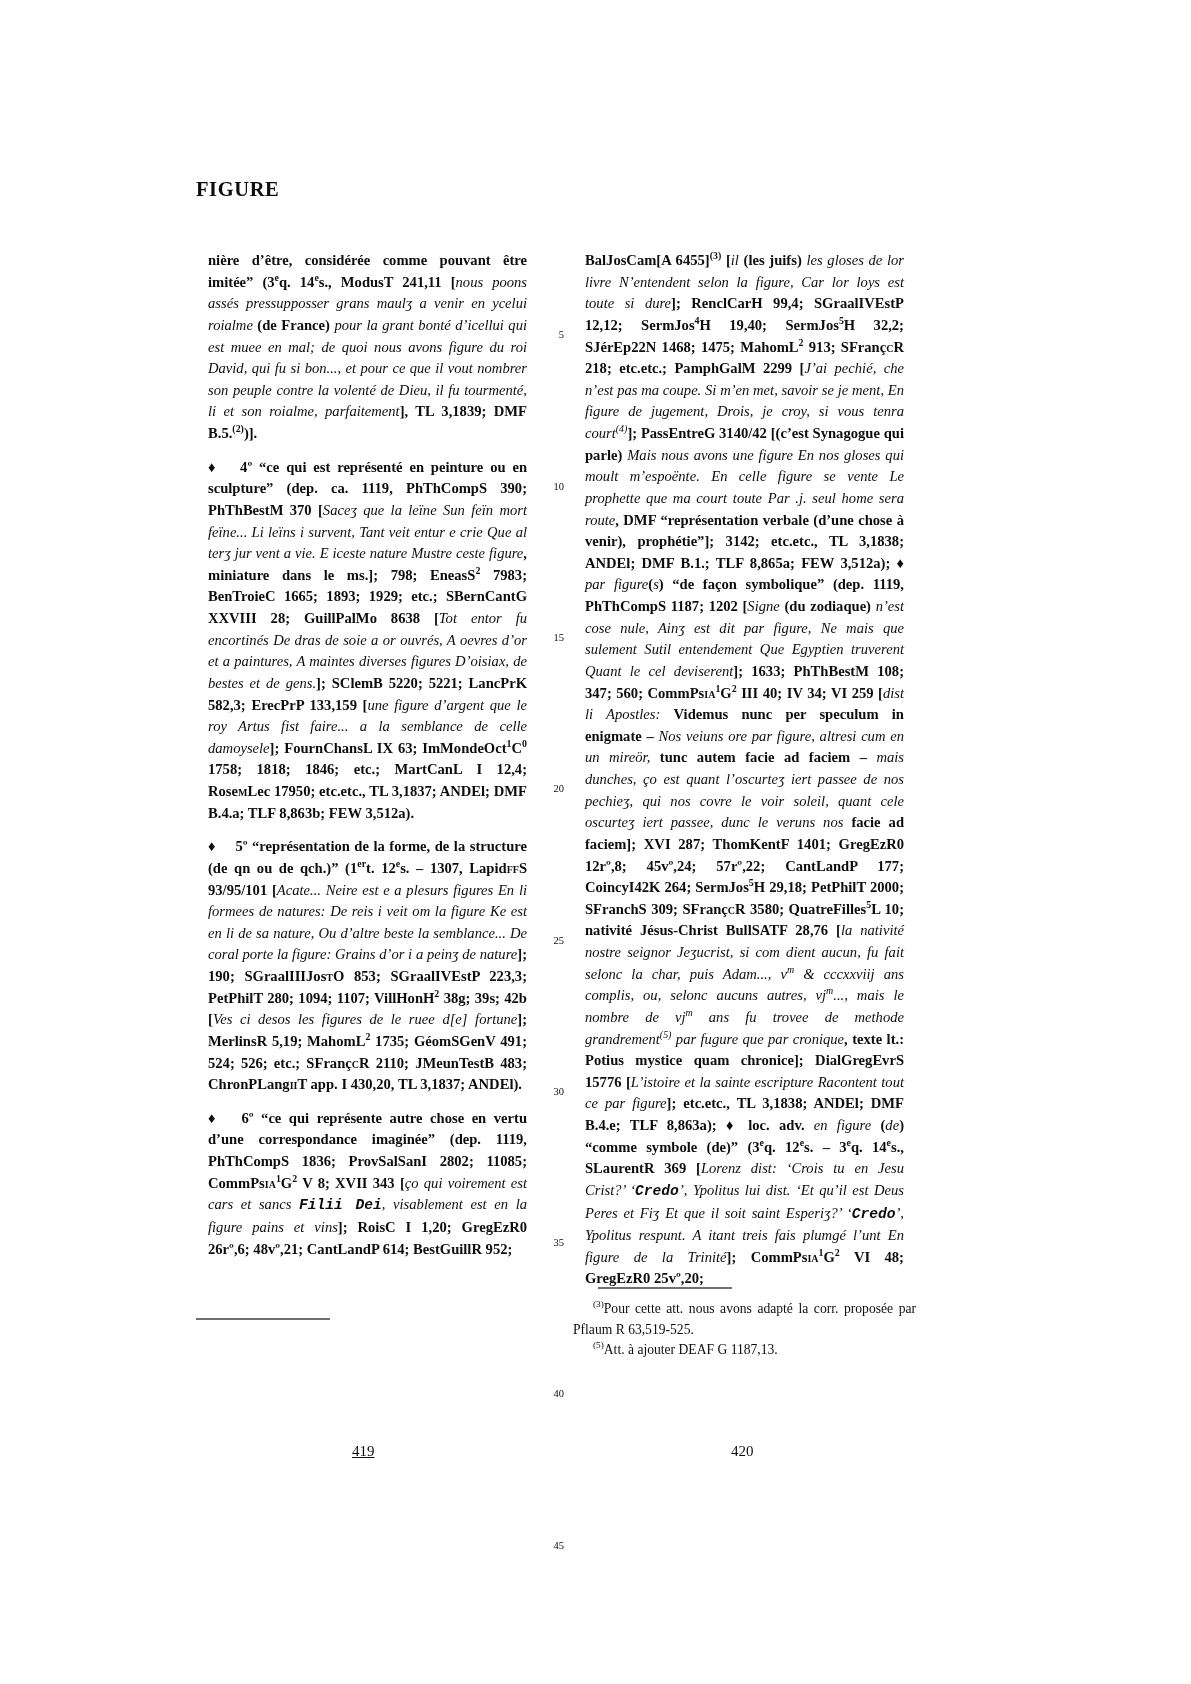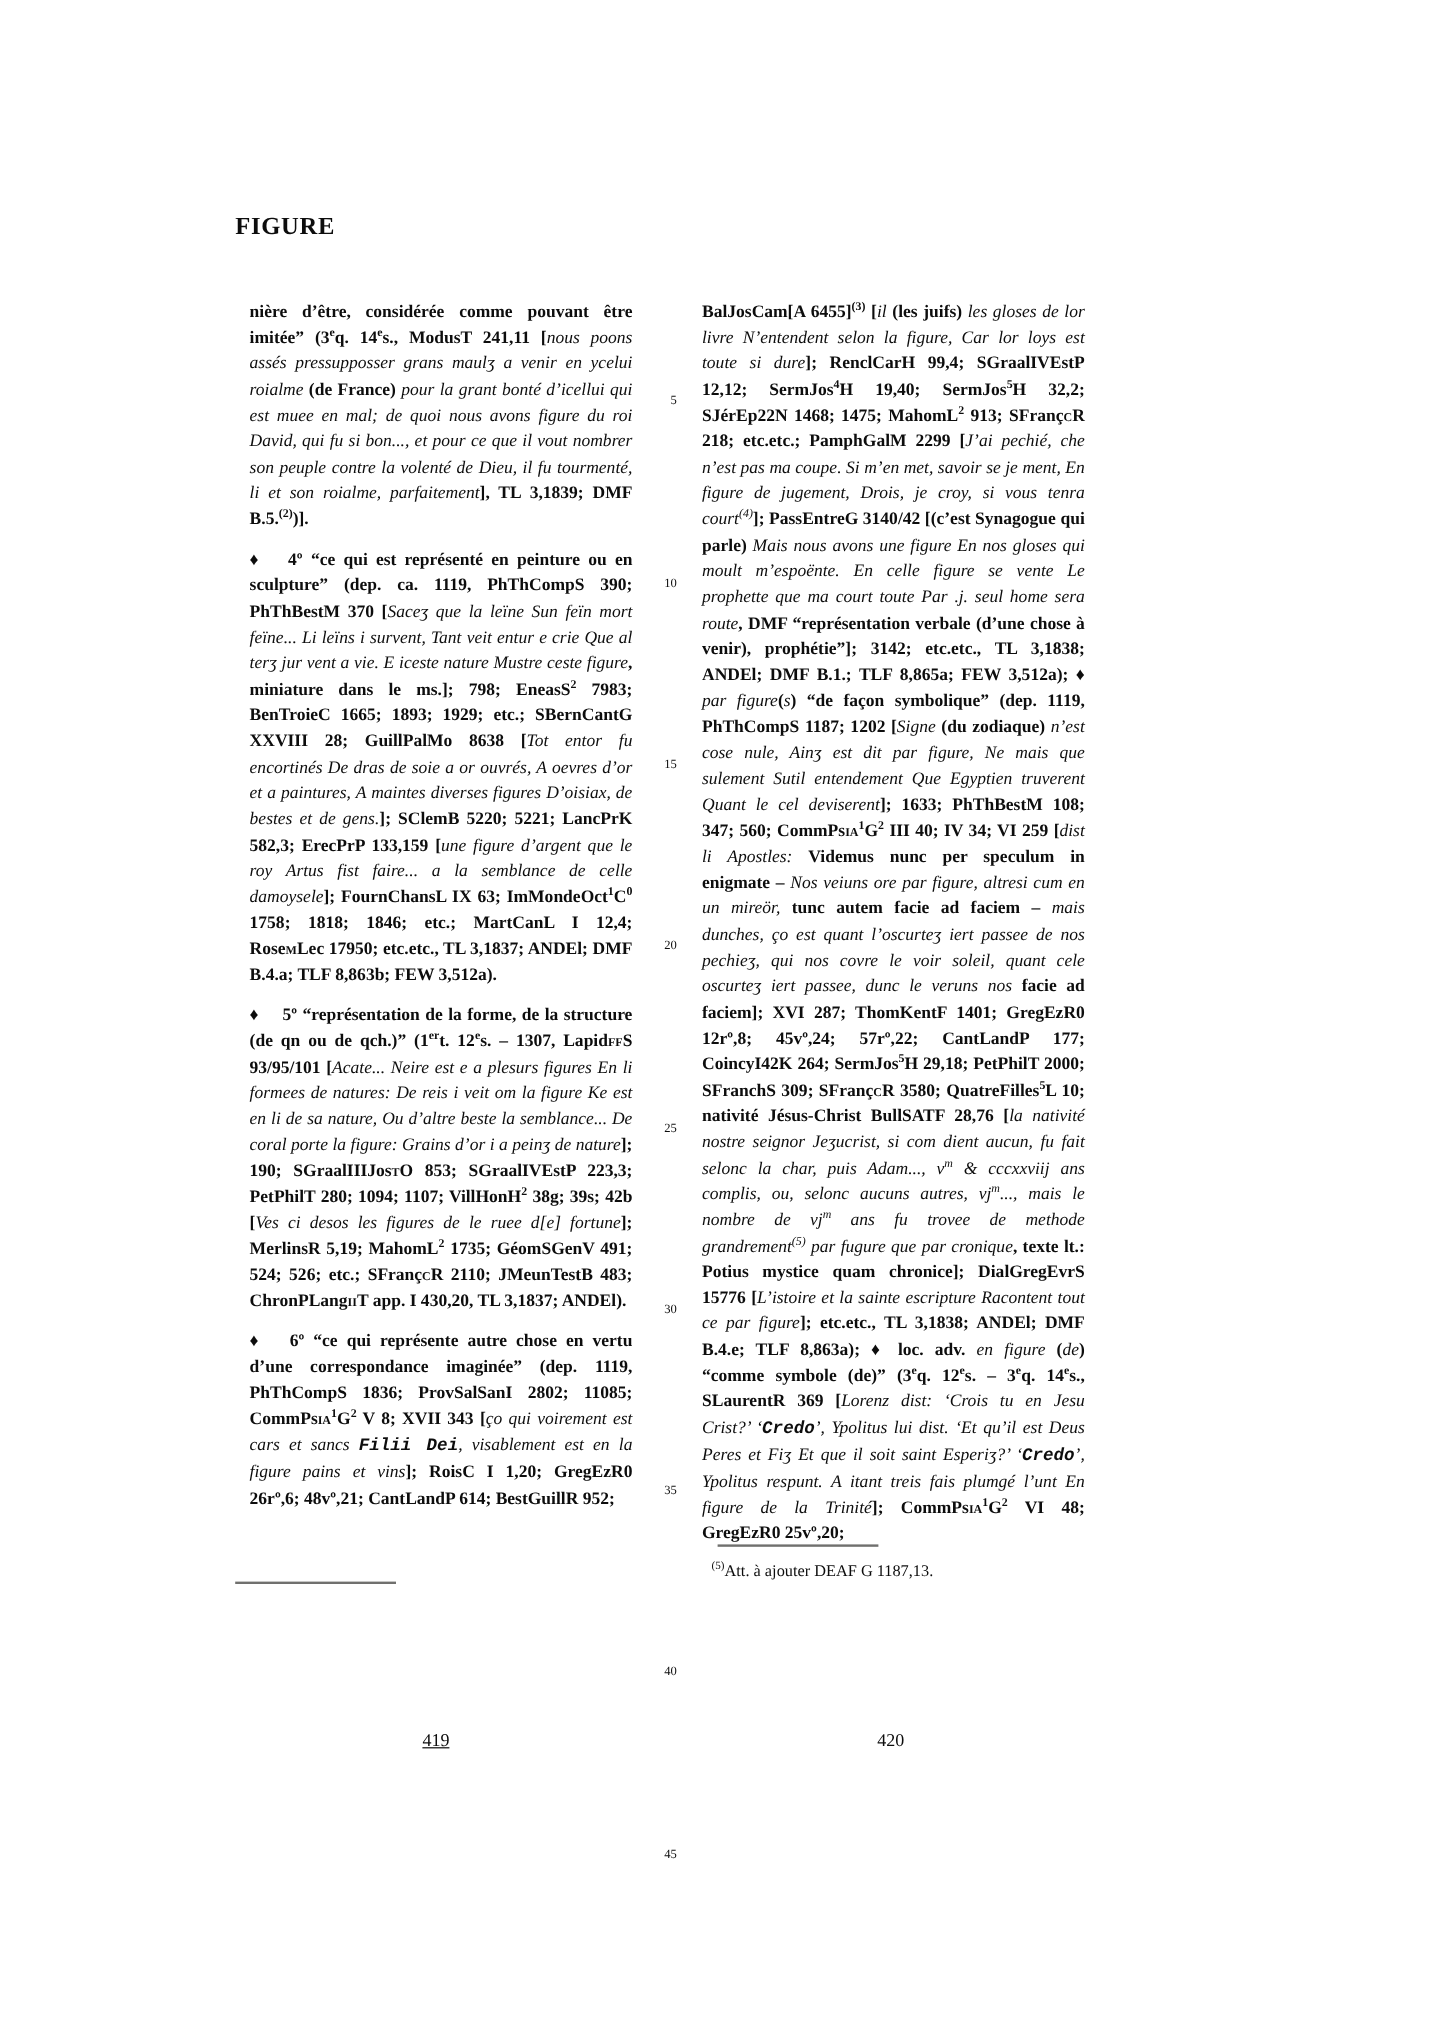--- a/index.html
+++ b/index.html
@@ -194,19 +194,20 @@
     </div>
 
   <div class="col col-right" id="col-right">
       <p><span class="b">BalJosCam[A 6455]</span><sup class="b">(3)</sup><span class="b"> [</span><span class="i">il </span><span class="b">(les juifs) </span><span class="i">les gloses de lor livre N’entendent selon la figure, Car lor loys est toute si dure</span><span class="b">]; RenclCarH 99,4; SGraalIVEstP 12,12; SermJos</span><sup class="b">4</sup><span class="b">H 19,40; SermJos</span><sup class="b">5</sup><span class="b">H 32,2; SJérEp22N 1468; 1475; MahomL</span><sup class="b">2</sup><span class="b"> 913; SFranç</span><span class="b sc">c</span><span class="b">R 218; etc.etc.; PamphGalM 2299 [</span><span class="i">J’ai pechié, che n’est pas ma coupe. Si m’en met, savoir se je ment, En figure de jugement, Drois, je croy, si vous tenra court</span><sup class="i">(4)</sup><span class="b">]; PassEntreG 3140/42 [(c’est Synagogue qui parle) </span><span class="i">Mais nous avons une figure En nos gloses qui moult m’espoënte. En celle figure se vente Le prophette que ma court toute Par .j. seul home sera route</span><span class="b">, DMF “représentation verbale (d’une chose à venir), prophétie”]; 3142; etc.etc., TL 3,1838; ANDEl; DMF B.1.; TLF 8,865a; FEW 3,512a); ♦ </span><span class="i">par figure</span><span class="b">(</span><span class="i">s</span><span class="b">) “de façon symbolique” (dep. 1119, PhThCompS 1187; 1202 [</span><span class="i">Signe </span><span class="b">(du zodiaque) </span><span class="i">n’est cose nule, Ainʒ est dit par figure, Ne mais que sulement Sutil entendement Que Egyptien truverent Quant le cel deviserent</span><span class="b">]; 1633; PhThBestM 108; 347; 560; CommPs</span><span class="b sc">ia</span><sup class="b">1</sup><span class="b">G</span><sup class="b">2</sup><span class="b"> III 40; IV 34; VI 259 [</span><span class="i">dist li Apostles: </span><span class="b">Videmus nunc per speculum in enigmate – </span><span class="i">Nos veiuns ore par figure, altresi cum en un mireör, </span><span class="b">tunc autem facie ad faciem – </span><span class="i">mais dunches, ço est quant l’oscurteʒ iert passee de nos pechieʒ, qui nos covre le voir soleil, quant cele oscurteʒ iert passee, dunc le veruns nos </span><span class="b">facie ad faciem]; XVI 287; ThomKentF 1401; GregEzR0 12rº,8; 45vº,24; 57rº,22; CantLandP 177; CoincyI42K 264; SermJos</span><sup class="b">5</sup><span class="b">H 29,18; PetPhilT 2000; SFranchS 309; SFranç</span><span class="b sc">c</span><span class="b">R 3580; QuatreFilles</span><sup class="b">5</sup><span class="b">L 10; nativité Jésus-Christ BullSATF 28,76 [</span><span class="i">la nativité nostre seignor Jeʒucrist, si com dient aucun, fu fait selonc la char, puis Adam..., v</span><sup class="i">m</sup><span class="i"> &amp; cccxxviij ans complis, ou, selonc aucuns autres, vj</span><sup class="i">m</sup><span class="i">..., mais le nombre de vj</span><sup class="i">m</sup><span class="i"> ans fu trovee de methode grandrement</span><sup class="i">(5)</sup><span class="i"> par fugure que par cronique</span><span class="b">, texte lt.: Potius mystice quam chronice]; DialGregEvrS 15776 [</span><span class="i">L’istoire et la sainte escripture Racontent tout ce par figure</span><span class="b">]; etc.etc., TL 3,1838; ANDEl; DMF B.4.e; TLF 8,863a); ♦ loc. adv. </span><span class="i">en figure </span><span class="b">(</span><span class="i">de</span><span class="b">) “comme symbole (de)” (3</span><sup class="b">e</sup><span class="b">q. 12</span><sup class="b">e</sup><span class="b">s. – 3</span><sup class="b">e</sup><span class="b">q. 14</span><sup class="b">e</sup><span class="b">s., SLaurentR 369 [</span><span class="i">Lorenz dist: ‘Crois tu en Jesu Crist?’ ‘</span><span class="bi">Credo</span><span class="i">’, Ypolitus lui dist. ‘Et qu’il est Deus Peres et Fiʒ Et que il soit saint Esperiʒ?’ ‘</span><span class="bi">Credo</span><span class="i">’, Ypolitus respunt. A itant treis fais plumgé l’unt En figure de la Trinité</span><span class="b">]; CommPs</span><span class="b sc">ia</span><sup class="b">1</sup><span class="b">G</span><sup class="b">2</sup><span class="b"> VI 48; GregEzR0 25vº,20;</span></p>
     </div>
 
   <div class="footnote-rule fn-rule-left"></div>
   <div class="footnote-rule fn-rule-right"></div>
 
   <div class="footnotes fn-right" id="fn-right">
+      <p><sup>(3)</sup><span>Pour cette att. nous avons adapté la corr. proposée par Pflaum R 63,519-525.</span></p>
       <p><sup>(5)</sup><span>Att. à ajouter DEAF G 1187,13.</span></p>
     </div>
 
   <div class="folio folio-left">419</div>
   <div class="folio folio-right">420</div>
 
 </div>
 
 </body></html>

